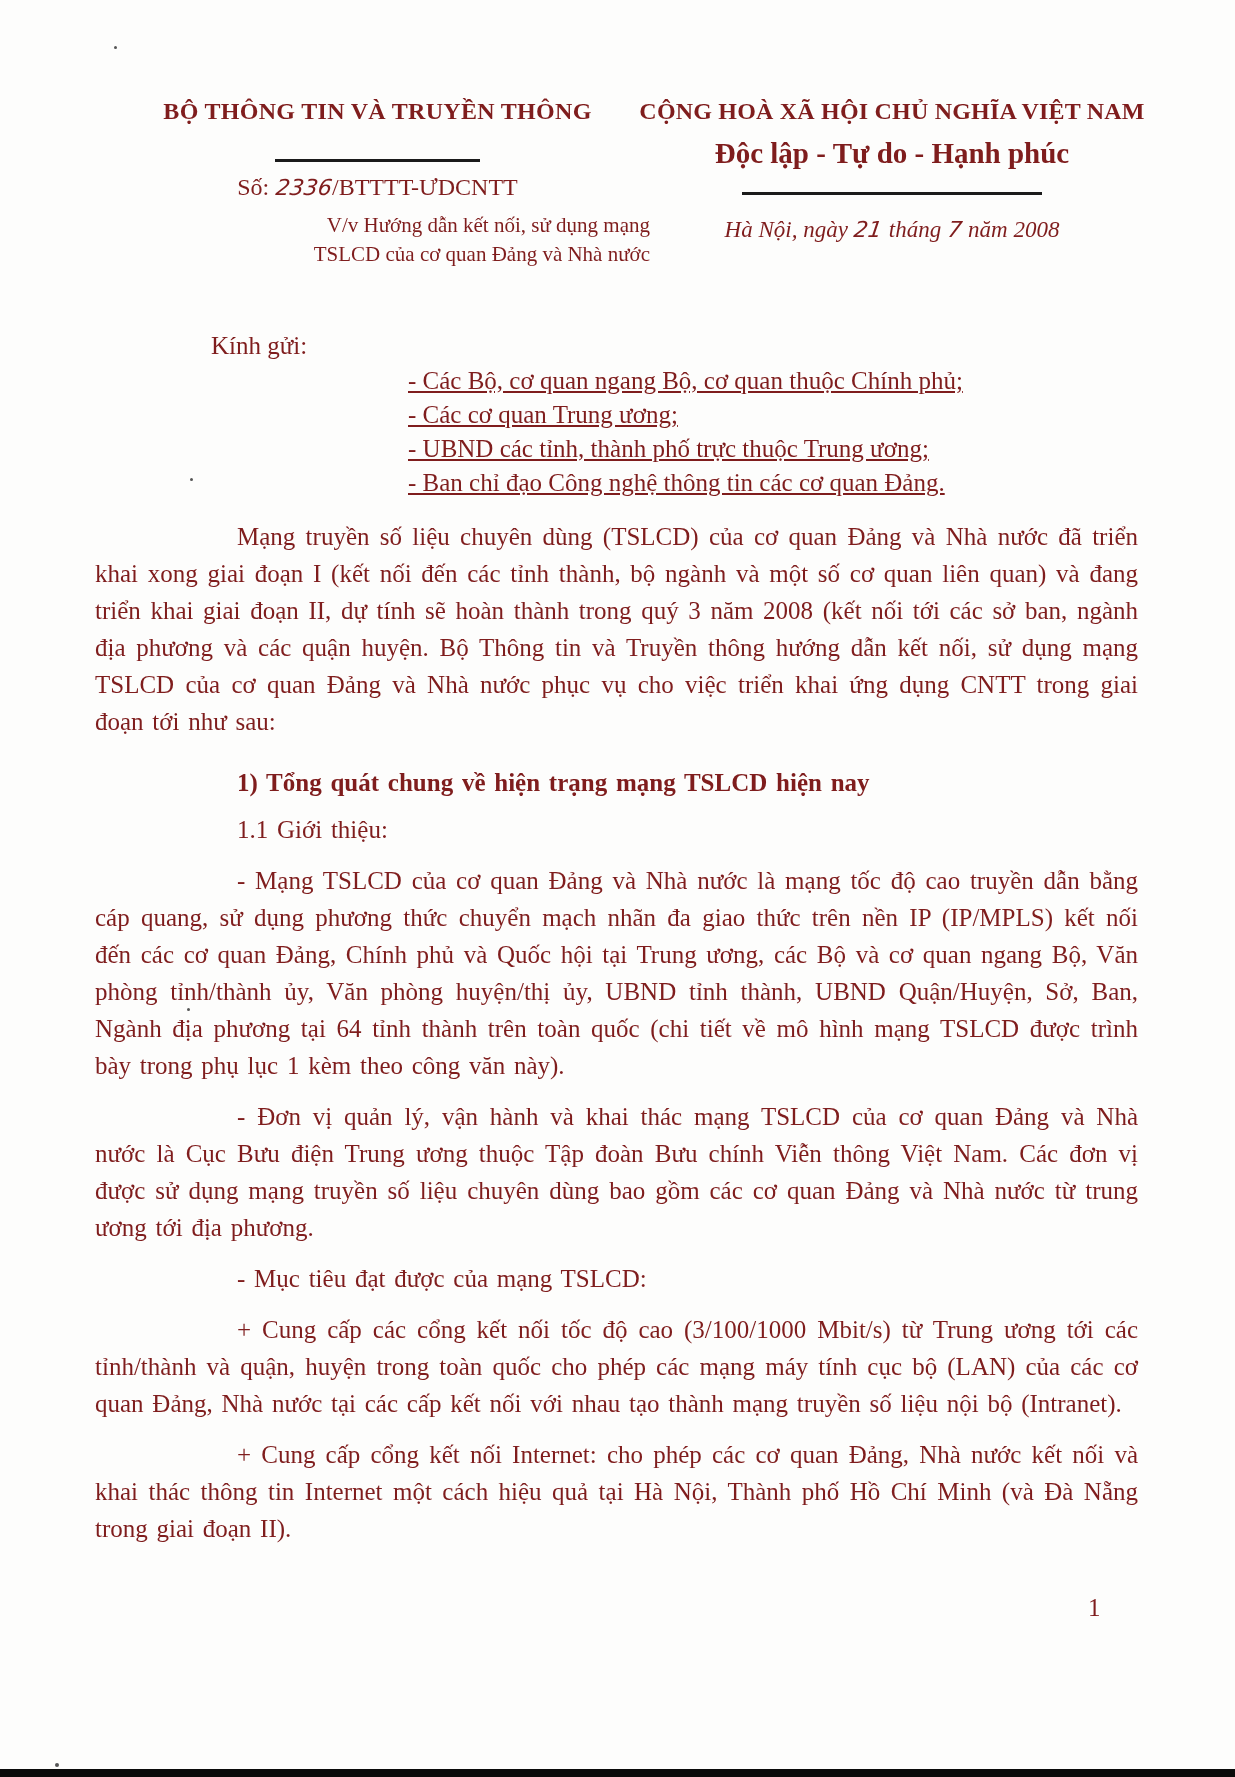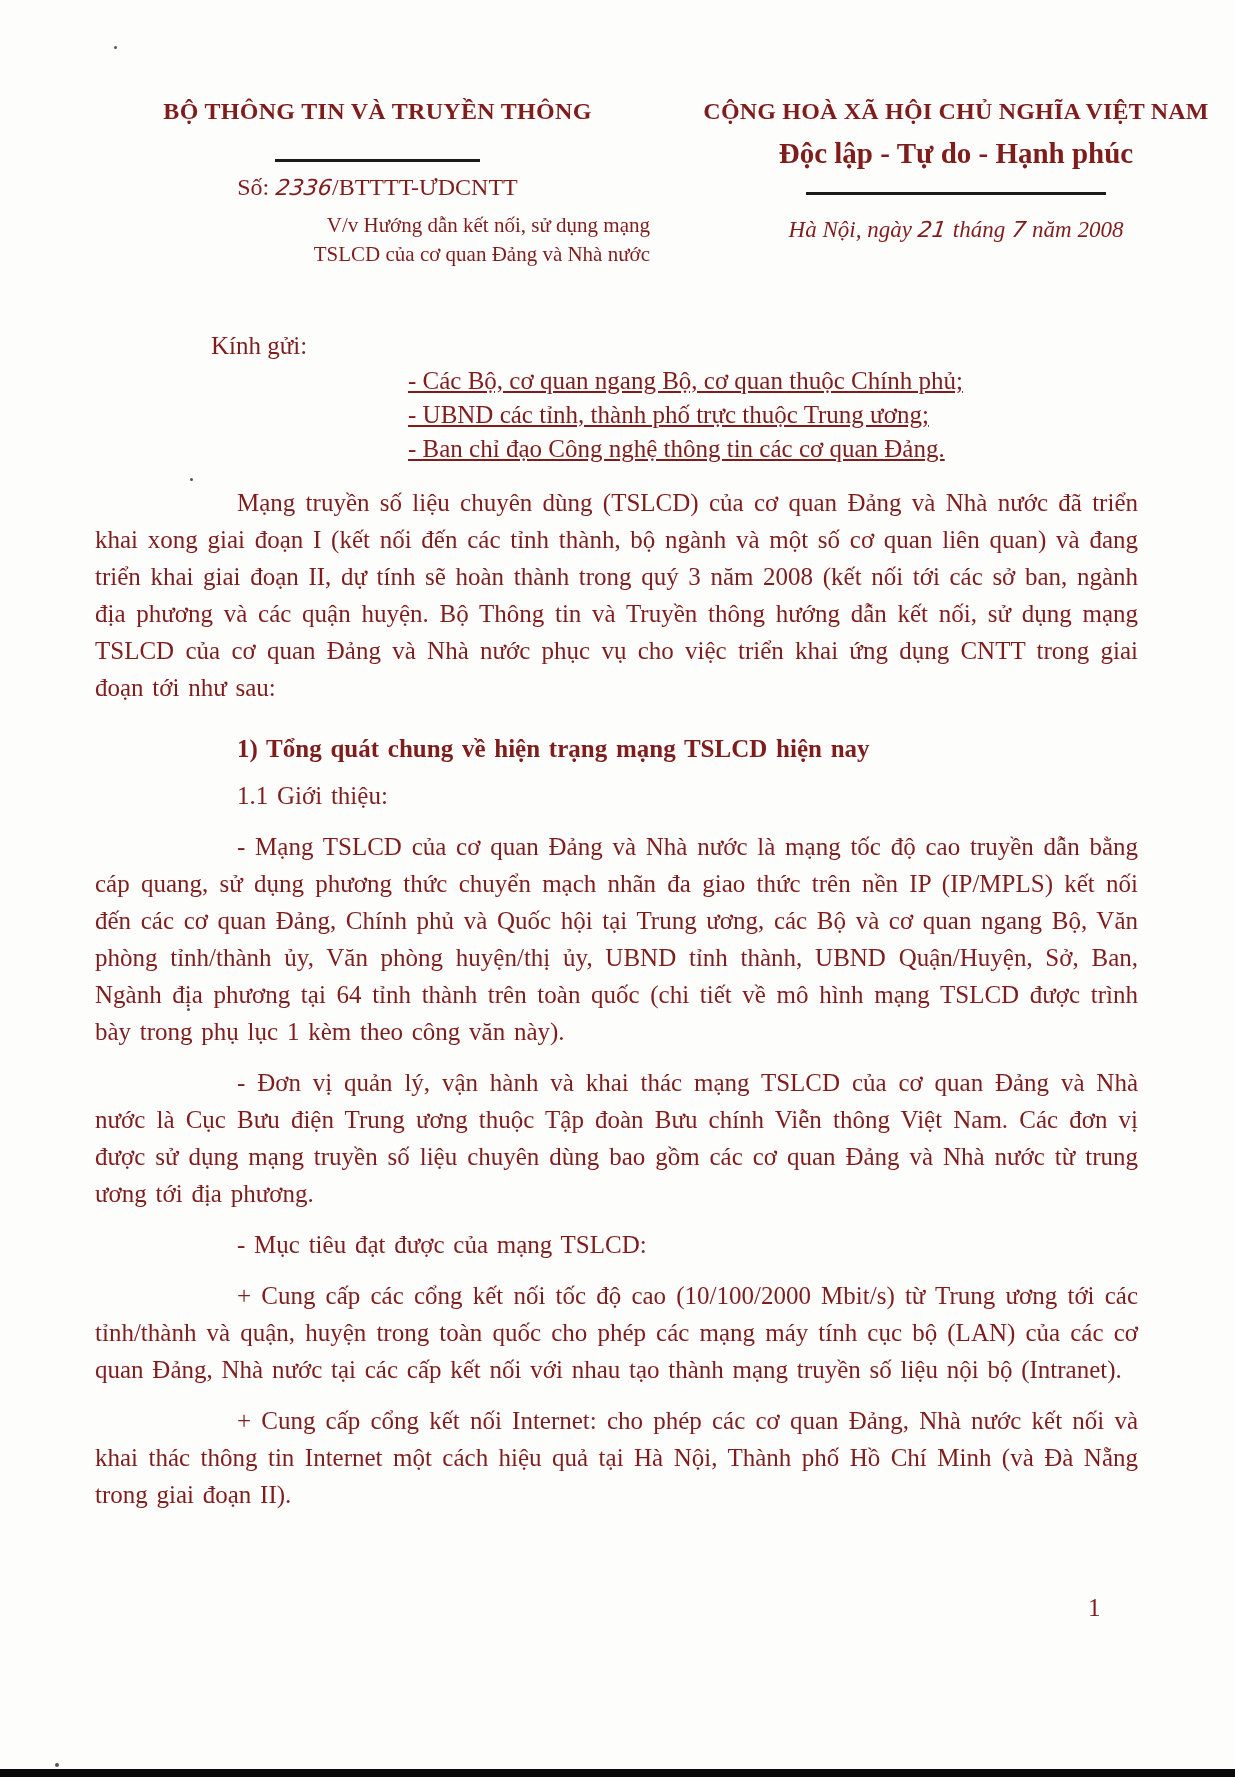--- a/index.html
+++ b/index.html
@@ -8,21 +8,21 @@
     width:1235px; height:1777px;
     margin:0 auto;
     background:#fdfdfc;
     color:#7f1d1d;
     font-family:"Liberation Serif", serif;
     overflow:hidden;
   }
 
   
   .hdr-left  { position:absolute; top:98px;  left:105px; width:545px; text-align:center; }
-  .hdr-right { position:absolute; top:98px;  left:676px; width:560px; text-align:center; }
+  .hdr-right { position:absolute; top:98px;  left:612px; width:560px; text-align:center; }
 
   .org-name        { font-size:24px; font-weight:bold; letter-spacing:.3px; }
   .rule            { height:3px; background:#1b1b1b; border:0; }
   .rule-left       { width:205px; margin:34px auto 0 auto; }
   .rule-right      { width:300px; margin:22px auto 0 auto; }
   .doc-number      { font-size:24px; margin-top:12px; }
   .subject         { font-size:21px; margin-top:10px; line-height:29px;text-align:right; }
   .national-title  { font-size:24px; font-weight:bold; letter-spacing:.2px; }
   .motto           { font-size:29px; font-weight:bold; margin-top:12px; }
   .place-date      { font-size:23px; font-style:italic; margin-top:22px; }
@@ -84,37 +84,38 @@
       <span>Hà Nội, ngày</span><span class="sp"></span><span class="handwritten">21</span><span class="sp"></span><span>tháng</span><span class="sp"></span><span class="handwritten">7</span><span class="sp"></span><span>năm 2008</span>
     </div>
   </div>
 
   <div class="body-text">
 
     <div class="kinh-gui">Kính gửi:</div>
 
     <div class="recipients">
       <div>- Các Bộ, cơ quan ngang Bộ, cơ quan thuộc Chính phủ;</div>
+      <div>- Các cơ quan Trung ương;</div>
       <div>- UBND các tỉnh, thành phố trực thuộc Trung ương;</div>
       <div>- Ban chỉ đạo Công nghệ thông tin các cơ quan Đảng.</div>
     </div>
 
     <p class="para first-para">Mạng truyền số liệu chuyên dùng (TSLCD) của cơ quan Đảng và Nhà nước đã triển khai xong giai đoạn I (kết nối đến các tỉnh thành, bộ ngành và một số cơ quan liên quan) và đang triển khai giai đoạn II, dự tính sẽ hoàn thành trong quý 3 năm 2008 (kết nối tới các sở ban, ngành địa phương và các quận huyện. Bộ Thông tin và Truyền thông hướng dẫn kết nối, sử dụng mạng TSLCD của cơ quan Đảng và Nhà nước phục vụ cho việc triển khai ứng dụng CNTT trong giai đoạn tới như sau:</p>
 
     <p class="para heading">1)  Tổng quát chung về hiện trạng mạng TSLCD hiện nay</p>
 
     <p class="para subheading">1.1 Giới thiệu:</p>
 
     <p class="para">- Mạng TSLCD của cơ quan Đảng và Nhà nước là mạng tốc độ cao truyền dẫn bằng cáp quang, sử dụng phương thức chuyển mạch nhãn đa giao thức trên nền IP (IP/MPLS) kết nối đến các cơ quan Đảng, Chính phủ và Quốc hội tại Trung ương, các Bộ và cơ quan ngang Bộ, Văn phòng tỉnh/thành ủy, Văn phòng huyện/thị ủy, UBND tỉnh thành, UBND Quận/Huyện, Sở, Ban, Ngành địa phương tại 64 tỉnh thành trên toàn quốc (chi tiết về mô hình mạng TSLCD được trình bày trong phụ lục 1 kèm theo công văn này).</p>
 
     <p class="para">- Đơn vị quản lý, vận hành và khai thác mạng TSLCD của cơ quan Đảng và Nhà nước là Cục Bưu điện Trung ương thuộc Tập đoàn Bưu chính Viễn thông Việt Nam. Các đơn vị được sử dụng mạng truyền số liệu chuyên dùng bao gồm các cơ quan Đảng và Nhà nước từ trung ương tới địa phương.</p>
 
     <p class="para single-line">- Mục tiêu đạt được của mạng TSLCD:</p>
 
-    <p class="para">+ Cung cấp các cổng kết nối tốc độ cao (10/100/2000 Mbit/s) từ Trung ương tới các tỉnh/thành và quận, huyện trong toàn quốc cho phép các mạng máy tính cục bộ (LAN) của các cơ quan Đảng, Nhà nước tại các cấp kết nối với nhau tạo thành mạng truyền số liệu nội bộ (Intranet).</p>
+    <p class="para">+ Cung cấp các cổng kết nối tốc độ cao (3/100/1000 Mbit/s) từ Trung ương tới các tỉnh/thành và quận, huyện trong toàn quốc cho phép các mạng máy tính cục bộ (LAN) của các cơ quan Đảng, Nhà nước tại các cấp kết nối với nhau tạo thành mạng truyền số liệu nội bộ (Intranet).</p>
 
     <p class="para">+ Cung cấp cổng kết nối Internet: cho phép các cơ quan Đảng, Nhà nước kết nối và khai thác thông tin Internet một cách hiệu quả tại Hà Nội, Thành phố Hồ Chí Minh (và Đà Nẵng trong giai đoạn II).</p>
   </div>
 
   <div class="page-number">1</div>
 
   <div class="speck speck-1"></div>
   <div class="speck speck-2"></div>
   <div class="speck speck-3"></div>
   <div class="speck speck-4"></div>

